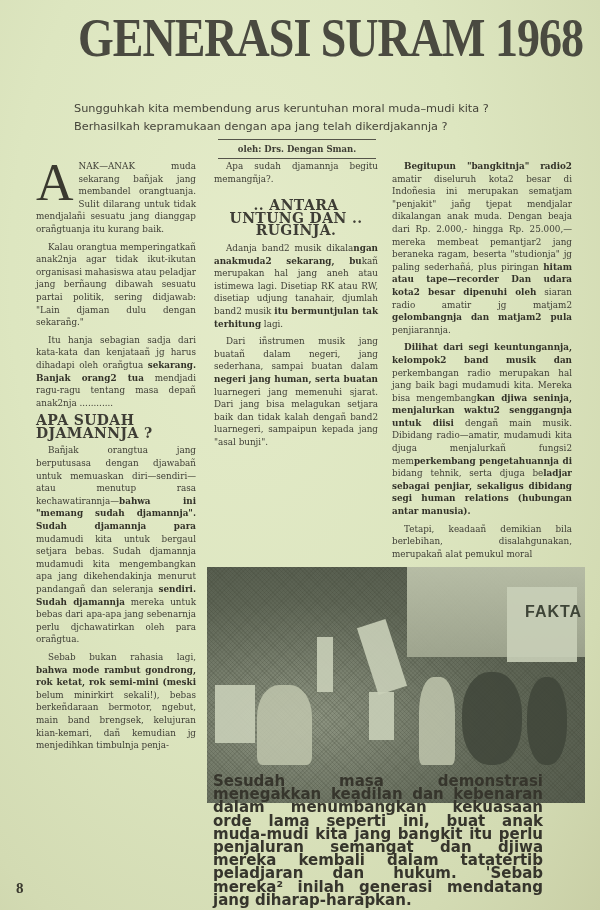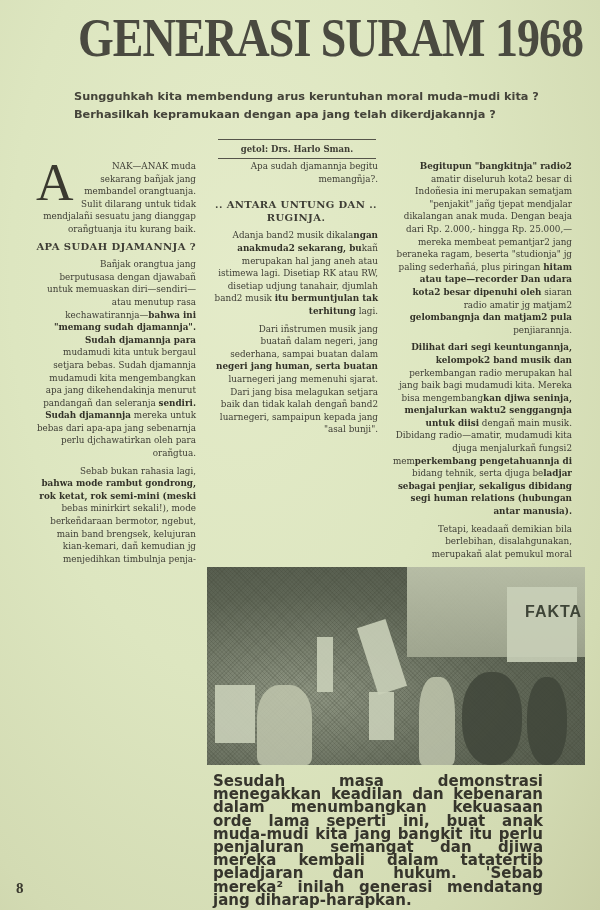--- a/index.html
+++ b/index.html
@@ -10,47 +10,47 @@
     color:#3e3d35;
   }
   .title {
     position:absolute; left:78px; top:6px; width:450px;
     font-family: "Liberation Serif", serif; font-weight:bold;
     font-size:46px; letter-spacing:-1px; color:#4a4a40;
     transform: scaleY(1.18); transform-origin: top left;
     white-space:nowrap;
   }
   .subtitle {
-    position:absolute; left:74px; top:88px; width:490px;
-    font-family:"DejaVu Sans", sans-serif; font-weight:bold;
+    position:absolute; left:74px; top:100px; width:490px;
+    font-family:"DejaVu Sans", sans-serif; font-weight:normal;
     font-size:11.3px; line-height:18px; color:#45443a;
   }
   .byline-rule { position:absolute; left:218px; width:158px; height:1px; background:#55544a; }
   .byline {
     position:absolute; left:218px; top:144px; width:158px; text-align:center;
     font-family:"DejaVu Serif", serif; font-weight:bold; font-size:8.5px; color:#3e3d35;
   }
   .col { position:absolute; font-size:8.8px; line-height:12.6px; text-align:justify; }
-  .col p { margin:0 0 5px 0; text-indent:12px;text-align:right; }
+  .col p { margin:0 0 5px 0; text-indent:12px; }
   .col p.noindent { text-indent:0; }
   .col b { font-weight:bold; color:#333229; }
   .col1 { left:36px; top:160px; width:160px; }
   .col2 { left:214px; top:160px; width:164px; }
   .col3 { left:392px; top:160px; width:180px; }
   .dropcap {
     float:left; font-family:"Liberation Serif", serif; font-size:52px;
     line-height:42px; margin:2px 5px 0 0; color:#3a392f; font-weight:normal;
   }
   .section-head {
-    font-family:"DejaVu Serif", serif; font-weight:bold; font-size:10px;
+    font-family:"DejaVu Serif", serif; font-weight:bold; font-size:14px;
     letter-spacing:0.4px; margin:6px 0 4px 0; text-indent:0 !important; text-align:left;
   }
   .section-head.center { text-align:center; }
   .photo {
-    position:absolute; left:207px; top:567px; width:378px; height:198px;
+    position:absolute; left:207px; top:567px; width:378px; height:236px;
     background:
       repeating-linear-gradient(45deg, rgba(60,65,50,0.18) 0 1px, transparent 1px 3px),
       repeating-linear-gradient(-45deg, rgba(60,65,50,0.15) 0 1px, transparent 1px 3px),
       radial-gradient(ellipse at 25% 65%, #8f9683 0%, #5f6656 55%, #4d5346 100%);
     overflow:hidden;
   }
   .photo .sky { position:absolute; left:200px; top:0; width:178px; height:90px;
     background: linear-gradient(180deg,#c8ceb5, #a8ae97); opacity:0.85; }
   .photo .banner { position:absolute; background:#c9cfb8; opacity:0.9; }
   .photo .sign-text {
@@ -71,30 +71,32 @@
 </style>
 </head>
 <body>
 
 <div class="title">GENERASI SURAM 1968</div>
 <div class="subtitle">
   <div>Sungguhkah kita membendung arus keruntuhan moral muda–mudi kita ?</div>
   <div>Berhasilkah kepramukaan dengan apa jang telah dikerdjakannja ?</div>
 </div>
 <div class="byline-rule" style="top:139px;"></div>
-<div class="byline">getol: Drs. Harlo Sman.</div>
+<div class="byline">oleh: Drs. Dengan Sman.</div>
 <div class="byline-rule" style="top:158px;"></div>
 
 <div class="col col1">
   <p class="noindent">
     <span class="dropcap">A</span><span>NAK—ANAK muda sekarang bañjak jang membandel orangtuanja. Sulit dilarang untuk tidak mendjalañi sesuatu jang dianggap orañgtuanja itu kurang baik.</span>
   </p>
+  <p>Kalau orangtua memperingatkañ anak2nja agar tidak ikut-ikutan organisasi mahasiswa atau peladjar jang berñaung dibawah sesuatu partai politik, sering didjawab: "Lain djaman dulu dengan sekarañg."</p>
+  <p><span>Itu hanja sebagian sadja dari kata-kata dan kenjataañ jg harus dihadapi oleh orañgtua </span><b>sekarang. Banjak orang2 tua</b><span> mendjadi ragu-ragu tentang masa depañ anak2nja ............</span></p>
   <p class="section-head">APA SUDAH DJAMANNJA ?</p>
   <p><span>Bañjak orangtua jang berputusasa dengan djawabañ untuk memuaskan diri—sendiri—atau menutup rasa kechawatirannja—</span><b>bahwa ini "memang sudah djamannja". Sudah djamannja para</b><span> mudamudi kita untuk bergaul setjara bebas. Sudah djamannja mudamudi kita mengembangkan apa jang dikehendakinja menurut pandangañ dan seleranja </span><b>sendiri. Sudah djamannja</b><span> mereka untuk bebas dari apa-apa jang sebenarnja perlu djchawatirkan oleh para orañgtua.</span></p>
-  <p><span>Sebab bukan rahasia lagi, </span><b>bahwa mode rambut gondrong, rok ketat, rok semi-mini (meski</b><span> bebas minirkirt sekali!), mode berkeñdaraan bermotor, ngebut, main band brengsek, kelujuran kian-kemari, dañ kemudian jg menjedihkan timbulnja penja-</span></p>
+  <p><span>Sebab bukan rahasia lagi, </span><b>bahwa mode rambut gondrong, rok ketat, rok semi-mini (meski</b><span> belum minirkirt sekali!), bebas berkeñdaraan bermotor, ngebut, main band brengsek, kelujuran kian-kemari, dañ kemudian jg menjedihkan timbulnja penja-</span></p>
 </div>
 
 <div class="col col2">
   <p>Apa sudah djamannja begitu memangñja?.</p>
   <p class="section-head center" style="margin-top:14px;">.. ANTARA UNTUNG DAN .. RUGINJA.</p>
   <p><span>Adanja band2 musik dikala</span><b>ngan anakmuda2 sekarang, bu</b><span>kañ merupakan hal jang aneh atau istimewa lagi. Disetiap RK atau RW, disetiap udjung tanahair, djumlah band2 musik </span><b>itu bermuntjulan tak terhitung</b><span> lagi.</span></p>
   <p><span>Dari iñstrumen musik jang buatañ dalam negeri, jang sederhana, sampai buatan dalam </span><b>negeri jang human, serta buatan</b><span> luarnegeri jang memenuhi sjarat. Dari jang bisa melagukan setjara baik dan tidak kalah dengañ band2 luarnegeri, sampaipun kepada jang "asal bunji".</span></p>
 </div>
 
 <div class="col col3">

